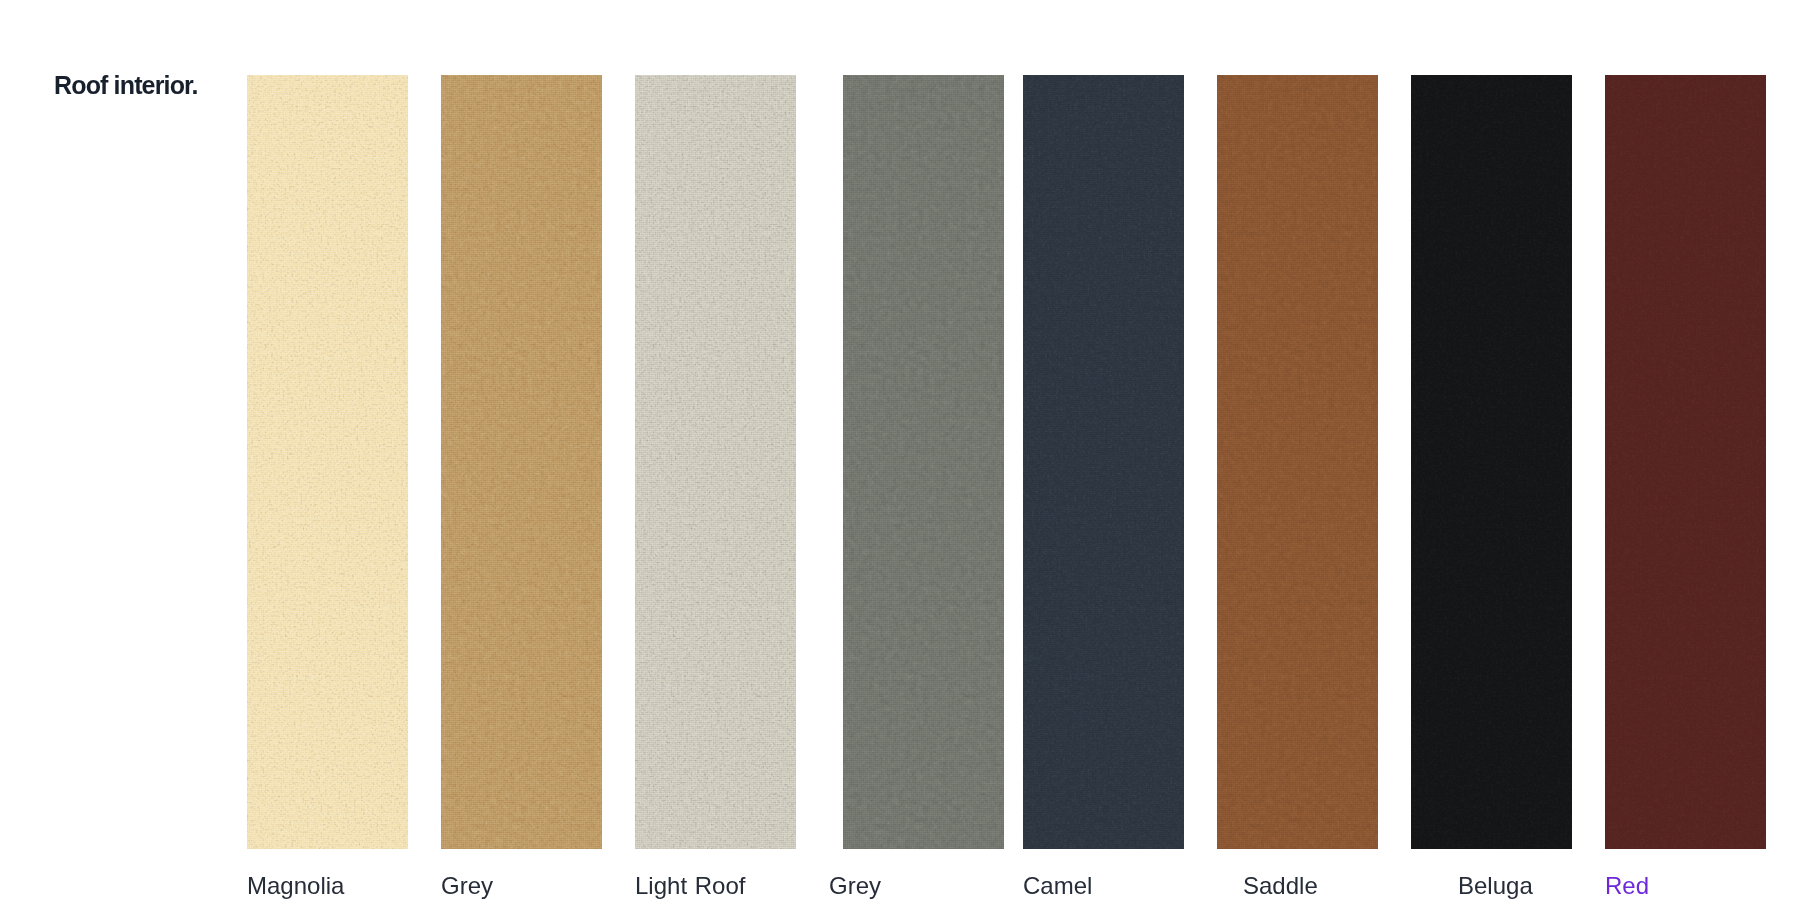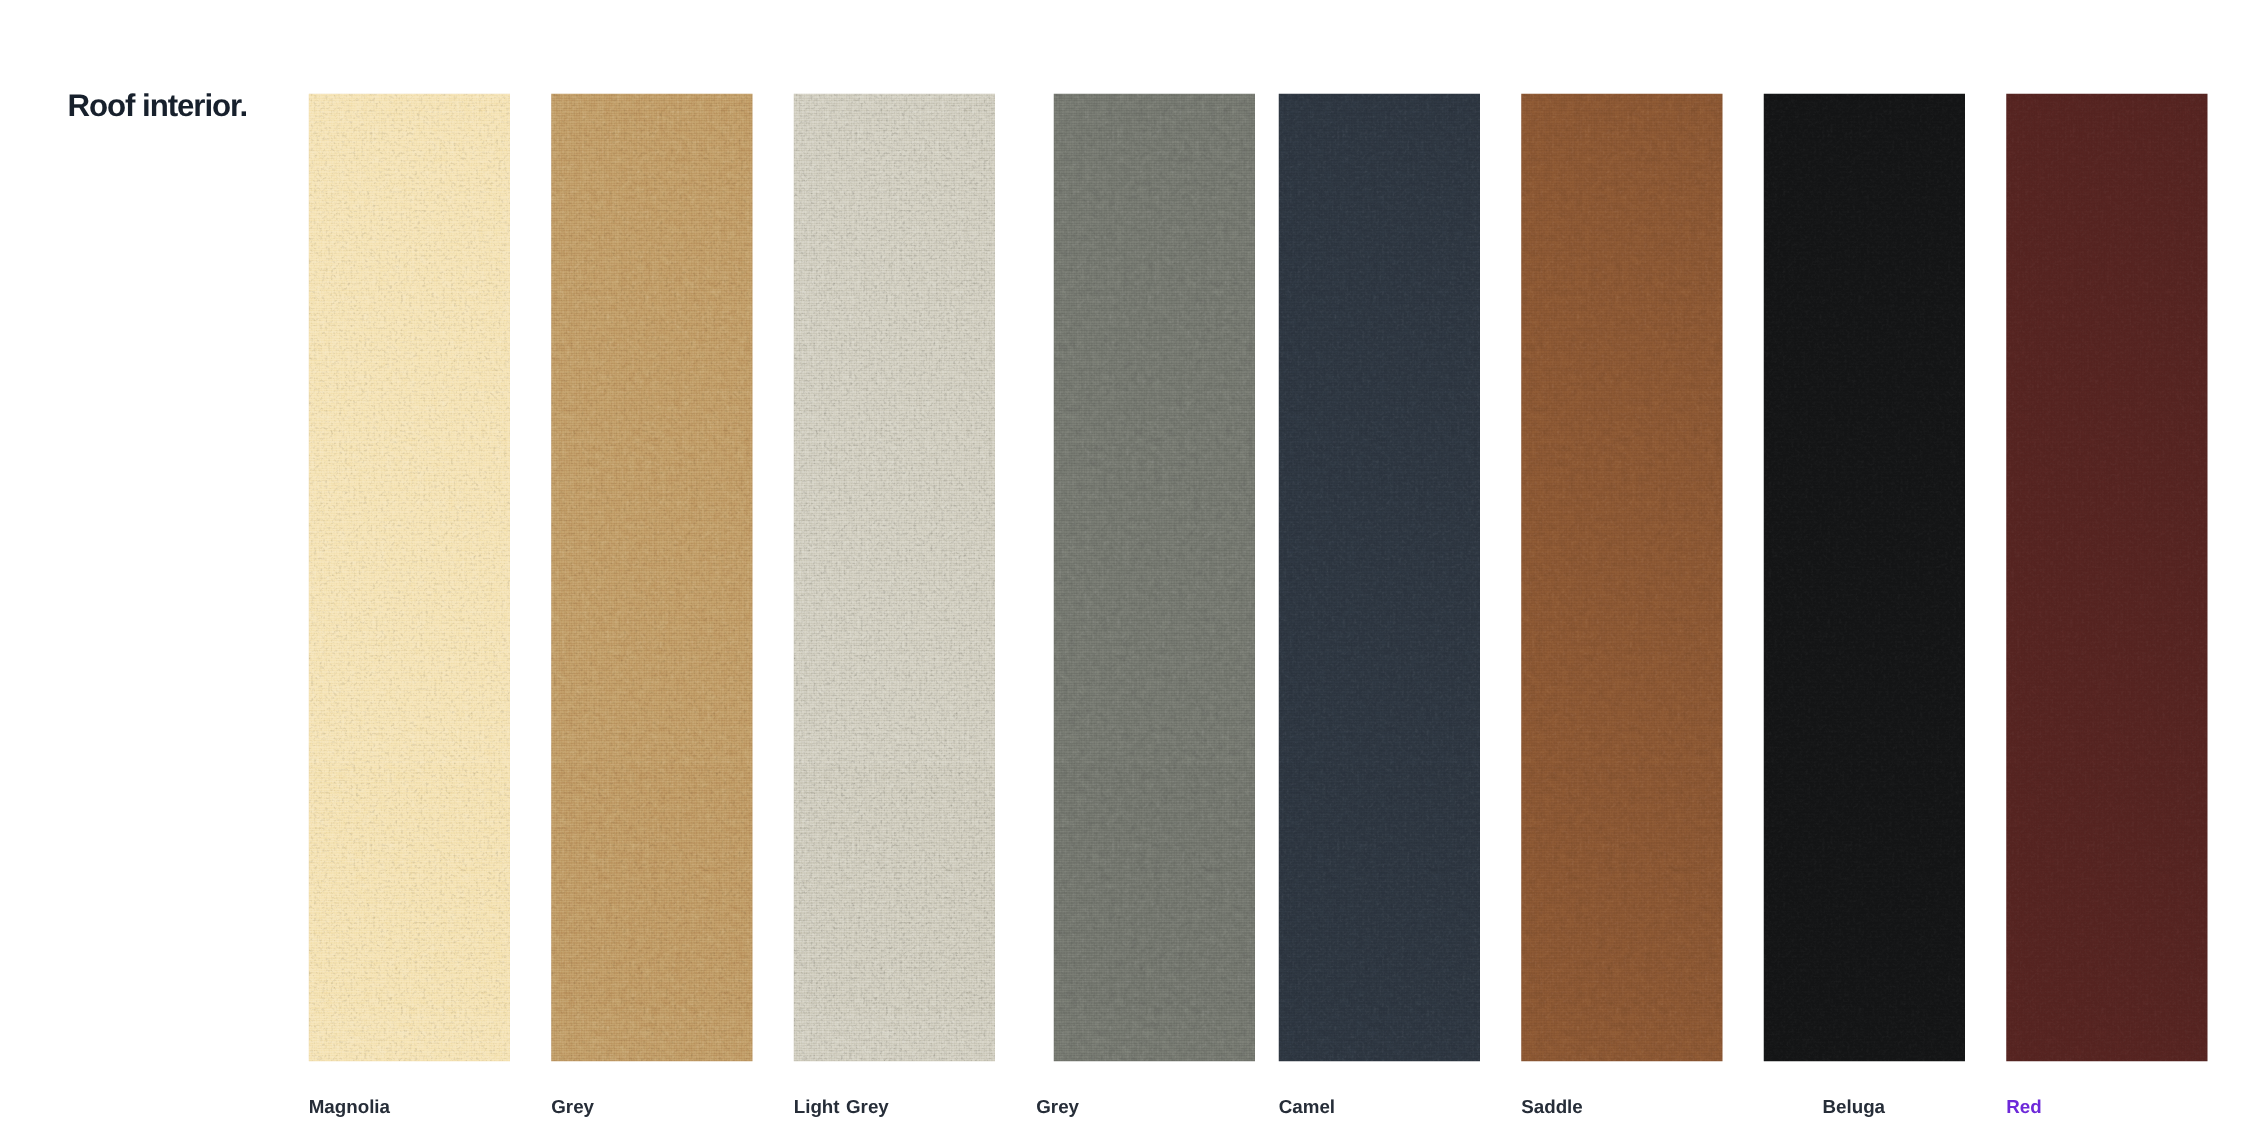--- a/index.html
+++ b/index.html
@@ -76,22 +76,22 @@
     background-image:
       repeating-linear-gradient(0deg,  rgba(0,0,0,0.5) 0 1px, rgba(255,255,255,0.5) 1px 2px),
       repeating-linear-gradient(90deg, rgba(0,0,0,0.5) 0 1px, rgba(255,255,255,0.5) 1px 2px);
   }
 
   .swatch-label {
     position: absolute;
     transform: translateZ(0);
     top: 802px;
     left: 0;
-    font-size: 15px;
-    font-weight: 700;
+    font-size: 24px;
+    font-weight: 400;
     line-height: 18px;
     word-spacing: 1px;
     color: #262d38;
     white-space: nowrap;
   }
 
   .defs-svg {
     position: absolute;
     width: 0;
     height: 0;
@@ -152,21 +152,21 @@
       <div class="swatch-item" style="left: 635px; top: 75px;">
     <div class="swatch" style="width: 161px; height: 774px; background: rgb(209, 206, 192);">
       <svg class="swatch-tex" preserveAspectRatio="none" style="mix-blend-mode: overlay; opacity: 0.2; width: 161px; height: 774px;" viewBox="0 0 161 774">
         <rect x="0" y="0" width="100%" height="100%" filter="url(#fabricCoarse)"></rect>
       </svg>
       <svg class="swatch-tex" preserveAspectRatio="none" style="mix-blend-mode: hard-light; opacity: 0.16; width: 161px; height: 774px;" viewBox="0 0 161 774">
         <rect x="0" y="0" width="100%" height="100%" filter="url(#fabricFine)"></rect>
       </svg>
       <div class="swatch-weave" style="opacity: 0.18;"></div>
     </div>
-    <div class="swatch-label" style="color: rgb(38, 45, 56);">Light Grey</div>
+    <div class="swatch-label" style="color: rgb(38, 45, 56);">Light Roof</div>
   </div>
       <div class="swatch-item" style="left: 829px; top: 75px; padding-left: 14px;">
     <div class="swatch" style="width: 161px; height: 774px; background: rgb(116, 119, 111);">
       <svg class="swatch-tex" preserveAspectRatio="none" style="mix-blend-mode: overlay; opacity: 0.11; width: 161px; height: 774px;" viewBox="0 0 161 774">
         <rect x="0" y="0" width="100%" height="100%" filter="url(#fabricCoarse)"></rect>
       </svg>
       <svg class="swatch-tex" preserveAspectRatio="none" style="mix-blend-mode: hard-light; opacity: 0.07; width: 161px; height: 774px;" viewBox="0 0 161 774">
         <rect x="0" y="0" width="100%" height="100%" filter="url(#fabricFine)"></rect>
       </svg>
       <div class="swatch-weave" style="opacity: 0.06;"></div>
@@ -188,21 +188,21 @@
       <div class="swatch-item" style="left: 1217px; top: 75px;">
     <div class="swatch" style="width: 161px; height: 774px; background: rgb(139, 86, 49);">
       <svg class="swatch-tex" preserveAspectRatio="none" style="mix-blend-mode: overlay; opacity: 0.1; width: 161px; height: 774px;" viewBox="0 0 161 774">
         <rect x="0" y="0" width="100%" height="100%" filter="url(#fabricCoarse)"></rect>
       </svg>
       <svg class="swatch-tex" preserveAspectRatio="none" style="mix-blend-mode: hard-light; opacity: 0.06; width: 161px; height: 774px;" viewBox="0 0 161 774">
         <rect x="0" y="0" width="100%" height="100%" filter="url(#fabricFine)"></rect>
       </svg>
       <div class="swatch-weave" style="opacity: 0.04;"></div>
     </div>
-    <div class="swatch-label" style="color: rgb(38, 45, 56);">Saddle</div>
+    <div class="swatch-label" style="color: rgb(38, 45, 56); margin-left: 26px;">Saddle</div>
   </div>
       <div class="swatch-item" style="left: 1411px; top: 75px;">
     <div class="swatch" style="width: 161px; height: 774px; background: rgb(19, 20, 21);">
       <svg class="swatch-tex" preserveAspectRatio="none" style="mix-blend-mode: overlay; opacity: 0.06; width: 161px; height: 774px;" viewBox="0 0 161 774">
         <rect x="0" y="0" width="100%" height="100%" filter="url(#fabricCoarse)"></rect>
       </svg>
       <svg class="swatch-tex" preserveAspectRatio="none" style="mix-blend-mode: hard-light; opacity: 0.03; width: 161px; height: 774px;" viewBox="0 0 161 774">
         <rect x="0" y="0" width="100%" height="100%" filter="url(#fabricFine)"></rect>
       </svg>
       <div class="swatch-weave" style="opacity: 0.02;"></div>

